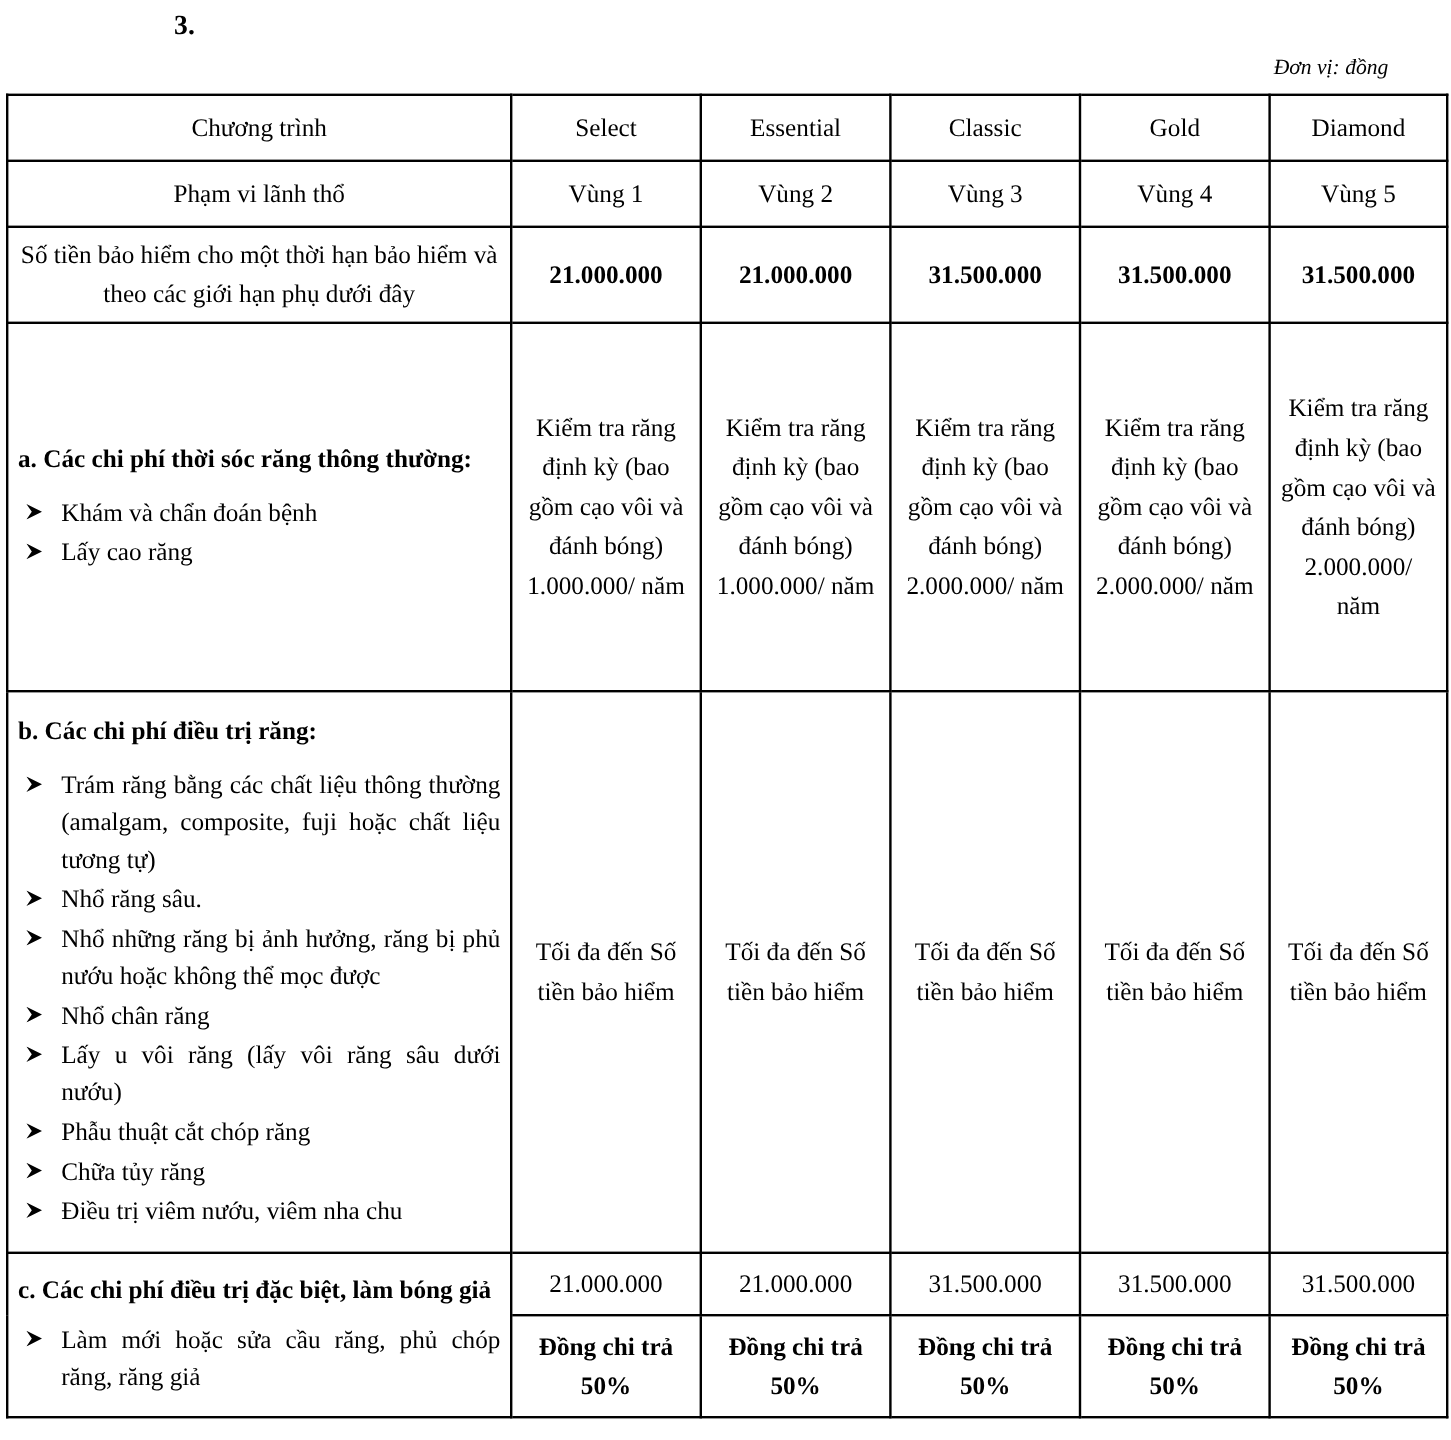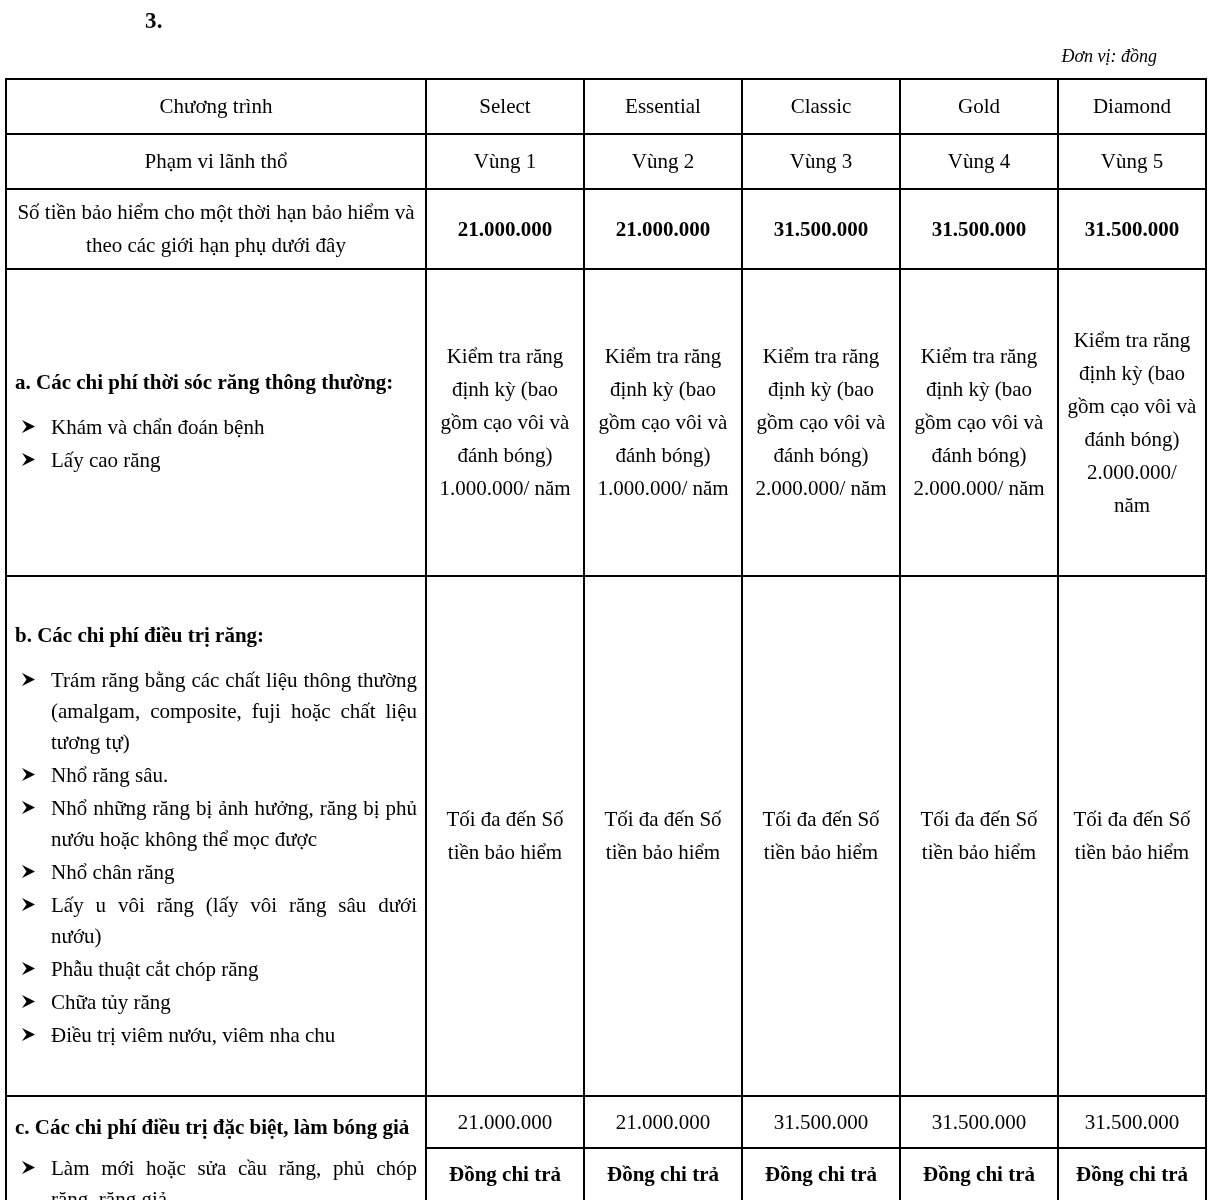--- a/index.html
+++ b/index.html
@@ -140,21 +140,21 @@
     <td class="benefit-cell">
       <div>Kiểm tra răng định kỳ (bao gồm cạo vôi và đánh bóng)</div>
       <div>2.000.000/ năm</div>
     </td>
     <td class="benefit-cell">
       <div>Kiểm tra răng định kỳ (bao gồm cạo vôi và đánh bóng)</div>
       <div>2.000.000/ năm</div>
     </td>
   </tr>
 
-  <tr style="height:520px">
+  <tr style="height:468px">
     <td class="label-col">
       <div class="sec-heading">b. Các chi phí điều trị răng:</div>
       <div class="bullets">
         <div class="bullet">
           <span class="marker">
                 <svg width="15" height="13" viewBox="0 0 15 13">
                   <path d="M1 0 L14 6.5 L1 13 L5.5 6.5 Z" fill="#000"></path>
                 </svg>
               </span>
           <span class="btext">Trám răng bằng các chất liệu thông thường (amalgam, composite, fuji hoặc chất liệu tương tự)</span>

